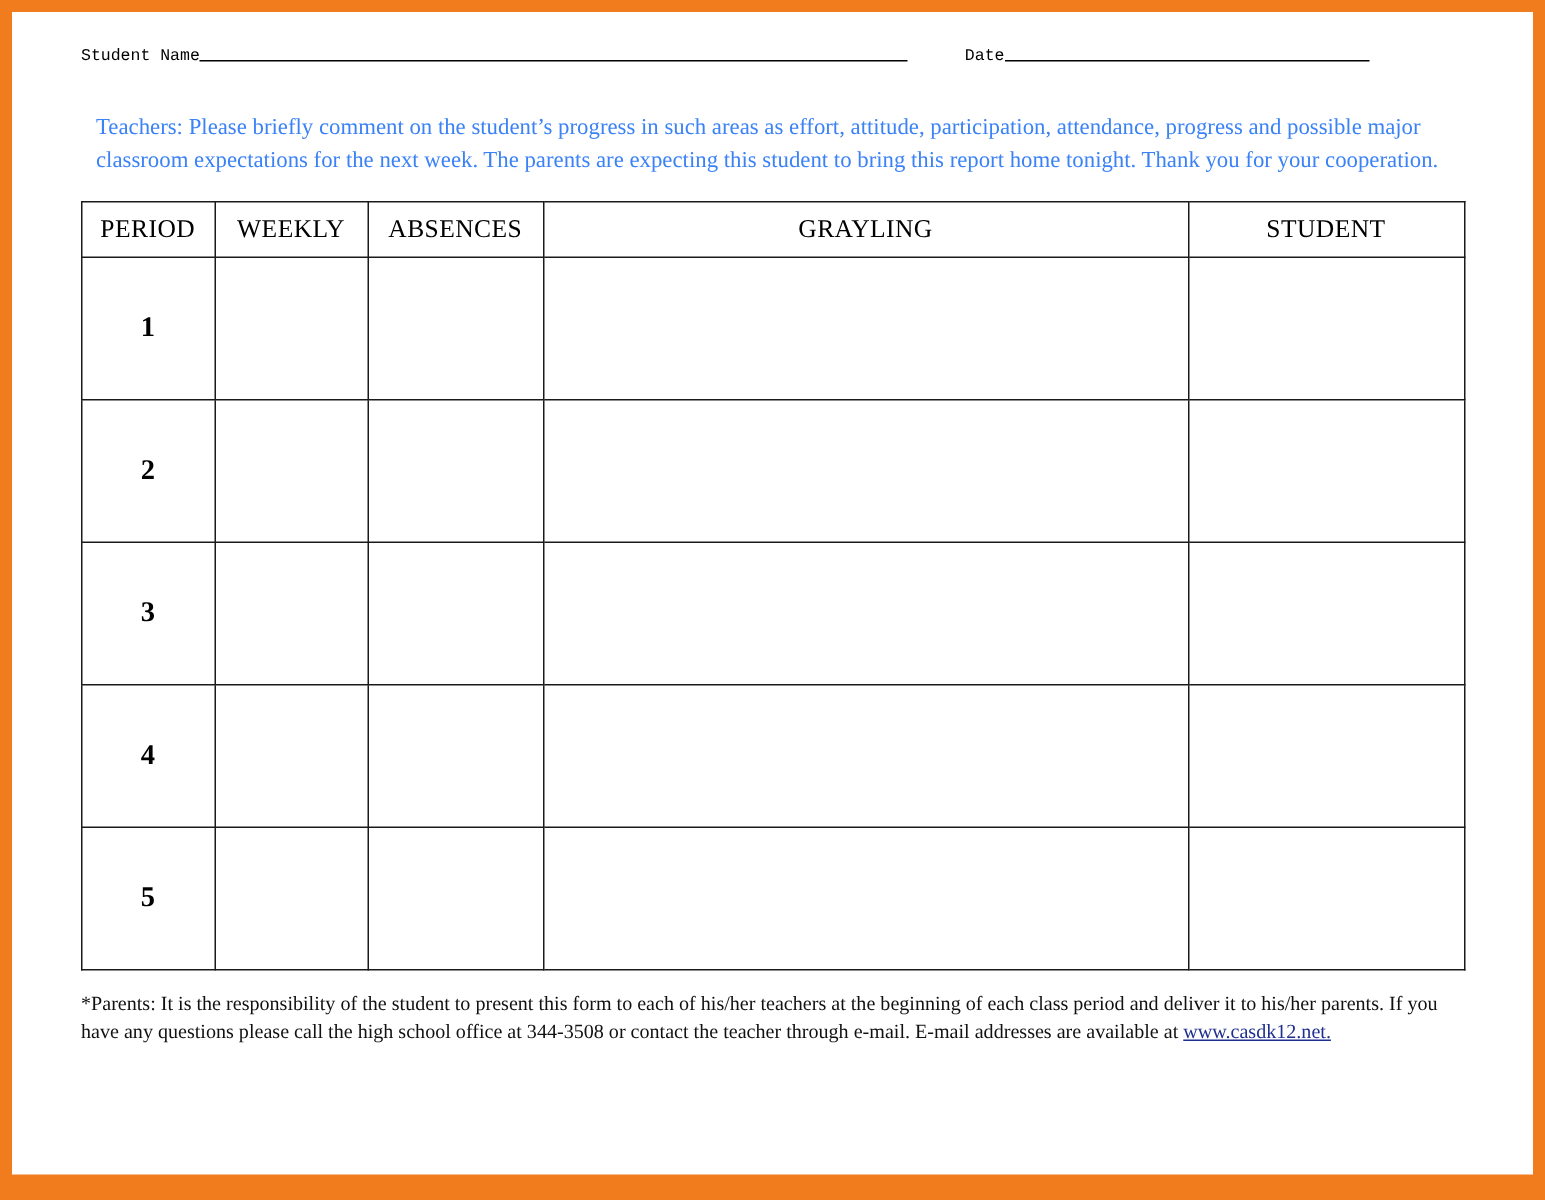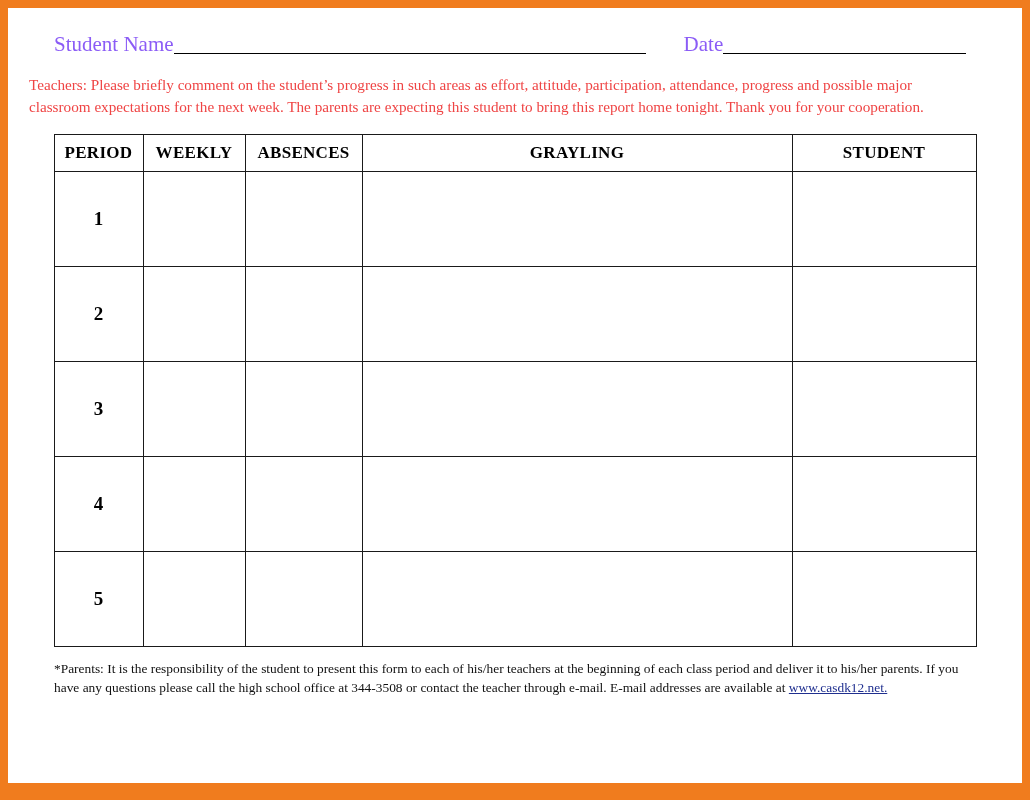--- a/index.html
+++ b/index.html
@@ -32,63 +32,64 @@
     margin: 0;
     padding-top: 38px;
   }
   .doc-title .line2 {
     display: block;
   }
   .field-row {
     position: relative;
     margin: 24px 0 0 0;
     padding: 0 46px 0 46px;
-    font-size: 21px;
-    color: #8b5cf6;
+    font-size: 11px;
+    color: #000000;
     height: 24px;
     white-space: nowrap;
+    font-family: Liberation Mono, monospace;
   }
   .field {
     display: inline-block;
     vertical-align: baseline;
   }
   .field-label {
     display: inline-block;
   }
   .rule {
     display: inline-block;
     border-bottom: 1.4px solid #000;
     vertical-align: bottom;
     margin-bottom: 3px;
   }
   .rule-student { width: 472px; }
   .rule-date { width: 243px; }
   .gap { display: inline-block; width: 38px; }
 
   .intro {
-    margin: 18px 46px 0 21px;
+    margin: 18px 46px 0 56px;
     font-size: 15.2px;
     line-height: 1.42;
-    color: #ef4444;
+    color: #3b82f6;
     text-align: left;
   }
 
   table.report {
     margin: 17px auto 0 auto;
     width: 922px;
     border-collapse: collapse;
     table-layout: fixed;
   }
   table.report th,
   table.report td {
     border: 1.5px solid #1a1a1a;
     background: #fff;
   }
   table.report th {
-    font-weight: bold;
+    font-weight: normal;
     font-size: 17px;
     letter-spacing: 0.3px;
     height: 36px;
     text-align: center;
     color: #000;
     padding: 0 4px;
   }
   table.report td {
     height: 92px;
     vertical-align: middle;

